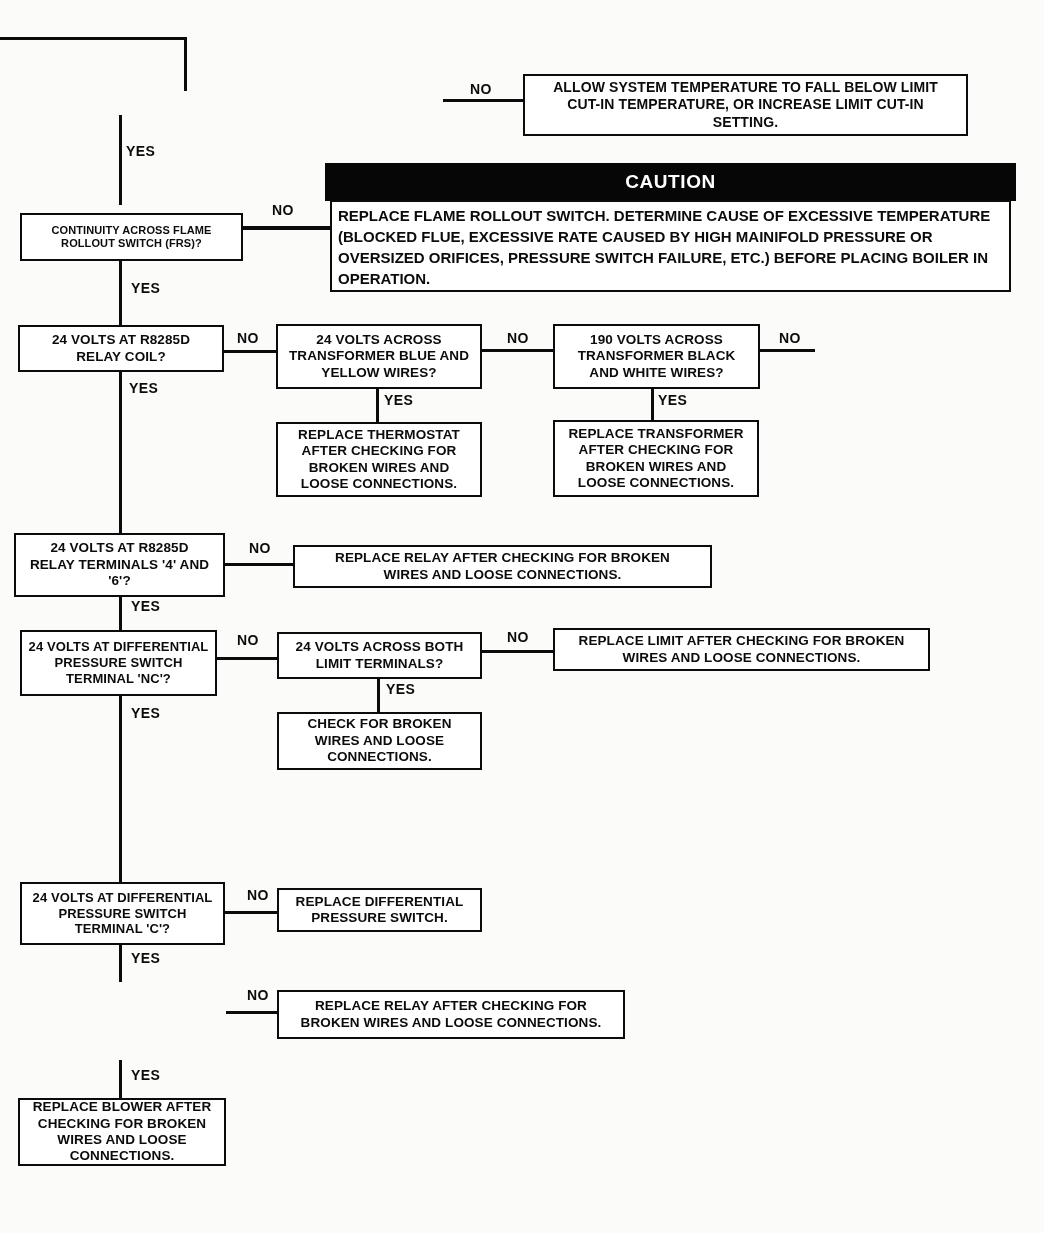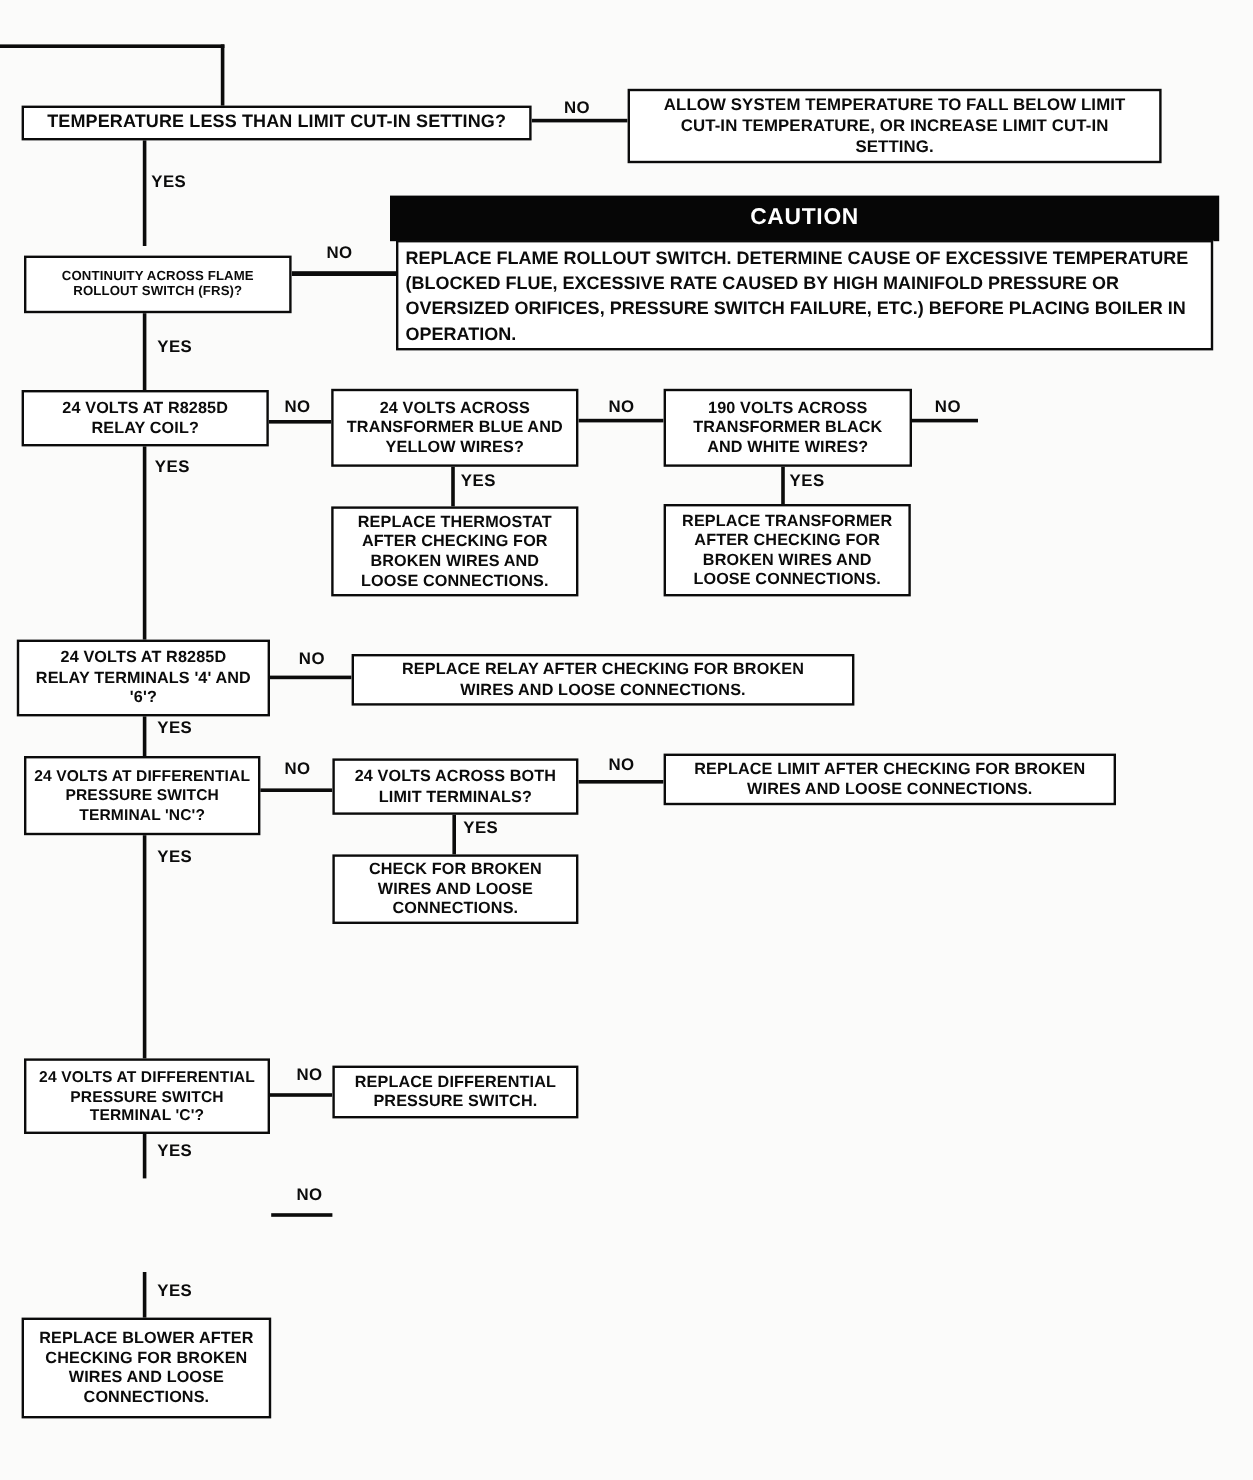--- a/index.html
+++ b/index.html
@@ -59,21 +59,20 @@
   <div class="lbl" style="left:131px;top:599px">YES</div>
   <div class="lbl" style="left:237px;top:633px">NO</div>
   <div class="lbl" style="left:131px;top:706px">YES</div>
   <div class="lbl" style="left:507px;top:630px">NO</div>
   <div class="lbl" style="left:386px;top:682px">YES</div>
   <div class="lbl" style="left:247px;top:888px">NO</div>
   <div class="lbl" style="left:131px;top:951px">YES</div>
   <div class="lbl" style="left:247px;top:988px">NO</div>
   <div class="lbl" style="left:131px;top:1068px">YES</div>
 
-  <div class="box" style="left:18px;top:88px;width:425px;height:29px;font-size:15px">TEMPERATURE LESS THAN LIMIT CUT-IN SETTING?</div>
   <div class="box" style="left:523px;top:74px;width:445px;height:62px;font-size:14px">ALLOW SYSTEM TEMPERATURE TO FALL BELOW LIMIT
 CUT-IN TEMPERATURE, OR INCREASE LIMIT CUT-IN
 SETTING.</div>
   <div class="box" style="left:20px;top:213px;width:223px;height:48px;font-size:11px">CONTINUITY ACROSS FLAME
 ROLLOUT SWITCH (FRS)?</div>
 
   <div class="caution-hd" style="left:325px;top:163px;width:691px;height:38px">CAUTION</div>
   <div class="caution-bd" style="left:330px;top:200px;width:681px;height:92px">REPLACE FLAME ROLLOUT SWITCH. DETERMINE CAUSE OF EXCESSIVE TEMPERATURE
 (BLOCKED FLUE, EXCESSIVE RATE CAUSED BY HIGH MAINIFOLD PRESSURE OR
 OVERSIZED ORIFICES, PRESSURE SWITCH FAILURE, ETC.) BEFORE PLACING BOILER IN
@@ -112,18 +111,20 @@
   <div class="box" style="left:277px;top:712px;width:205px;height:58px">CHECK FOR BROKEN
 WIRES AND LOOSE
 CONNECTIONS.</div>
 
   <div class="box" style="left:20px;top:882px;width:205px;height:63px;font-size:13px">24 VOLTS AT DIFFERENTIAL
 PRESSURE SWITCH
 TERMINAL 'C'?</div>
   <div class="box" style="left:277px;top:888px;width:205px;height:44px">REPLACE DIFFERENTIAL
 PRESSURE SWITCH.</div>
 
-  <div class="box" style="left:18px;top:1098px;width:208px;height:84px">REPLACE BLOWER AFTER
+  <div class="box" style="left:277px;top:990px;width:348px;height:49px">REPLACE RELAY AFTER CHECKING FOR
+BROKEN WIRES AND LOOSE CONNECTIONS.</div>
+  <div class="box" style="left:18px;top:1098px;width:208px;height:68px">REPLACE BLOWER AFTER
 CHECKING FOR BROKEN
 WIRES AND LOOSE
 CONNECTIONS.</div>
 
 </div>
 
 </body></html>

